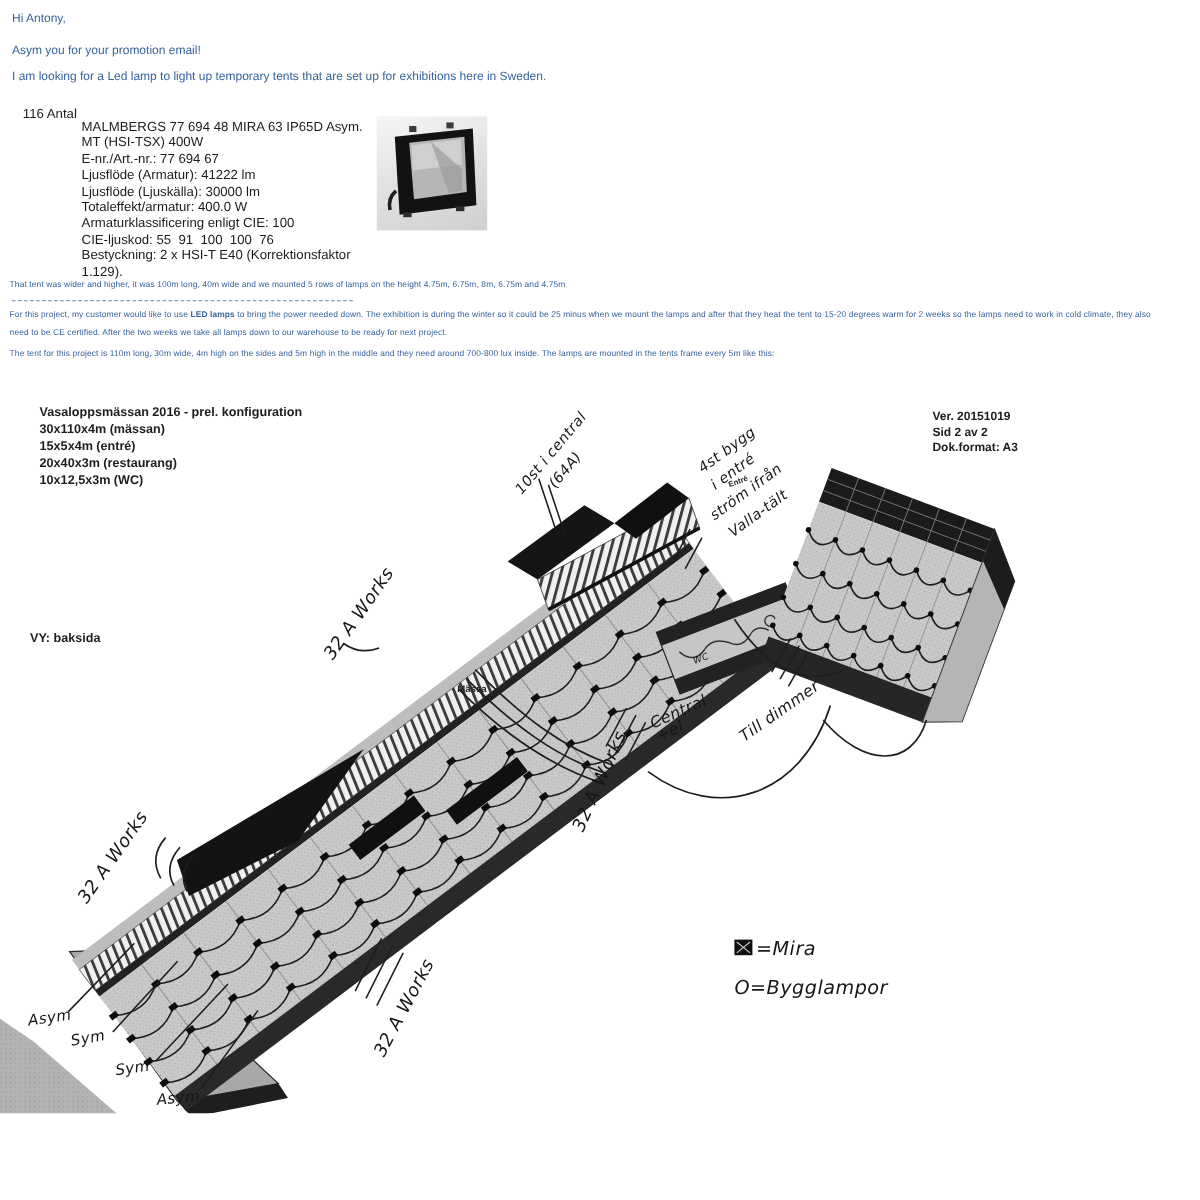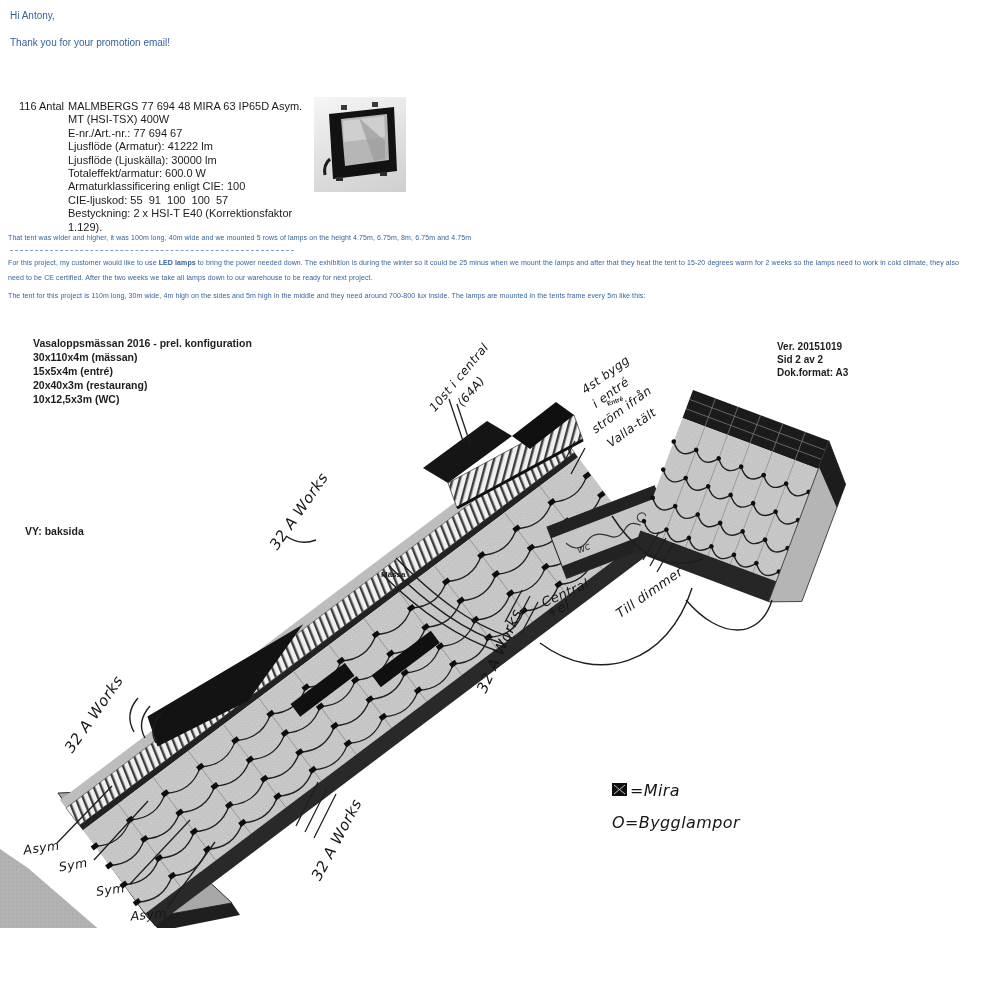--- a/index.html
+++ b/index.html
@@ -17,32 +17,33 @@
   svg text.prt{font-weight:600;}
   svg text.hw{font-family:"DejaVu Sans",sans-serif;font-style:italic;fill:#161616;letter-spacing:.4px;}
   b.led{font-weight:700;}
 </style>
 </head>
 <body>
 
 <div id="page">
 
   <div class="abs mail-line blue" style="left:10px;top:10px">Hi Antony,</div>
-  <div class="abs mail-line blue" style="left:10px;top:37px">Thank you for your promotion email!</div>
-
-  <div class="abs qty" style="left:19px;top:100px">116 Antal</div>
+  <div class="abs mail-line blue" style="left:10px;top:37px">Asym you for your promotion email!</div>
+  <div class="abs mail-line blue" style="left:10px;top:59px">I am looking for a Led lamp to light up temporary tents that are set up for exhibitions here in Sweden.</div>
+
+  <div class="abs qty" style="left:19px;top:89px">116 Antal</div>
   <div class="abs" style="left:68px;top:100px">
     <div class="spec">MALMBERGS 77 694 48 MIRA 63 IP65D Asym.</div>
     <div class="spec">MT (HSI-TSX) 400W</div>
     <div class="spec">E-nr./Art.-nr.: 77 694 67</div>
     <div class="spec">Ljusflöde (Armatur): 41222 lm</div>
     <div class="spec">Ljusflöde (Ljuskälla): 30000 lm</div>
-    <div class="spec">Totaleffekt/armatur: 600.0 W</div>
+    <div class="spec">Totaleffekt/armatur: 400.0 W</div>
     <div class="spec">Armaturklassificering enligt CIE: 100</div>
-    <div class="spec">CIE-ljuskod: 55  91  100  100  57</div>
+    <div class="spec">CIE-ljuskod: 55  91  100  100  76</div>
     <div class="spec">Bestyckning: 2 x HSI-T E40 (Korrektionsfaktor</div>
     <div class="spec">1.129).</div>
   </div>
 
   <div class="abs lamp-box" style="left:314px;top:97px">
     <svg width="92" height="95" viewBox="0 0 92 95">
       <rect x="27" y="8" width="6" height="5" fill="#3a3a3a"></rect>
       <rect x="58" y="5" width="6" height="5" fill="#3a3a3a"></rect>
       <polygon points="15,17 80,10 83,74 19,82" fill="#121212"></polygon>
       <polygon points="27,22 73,17 75,63 31,69" fill="#b6b6b6"></polygon>

